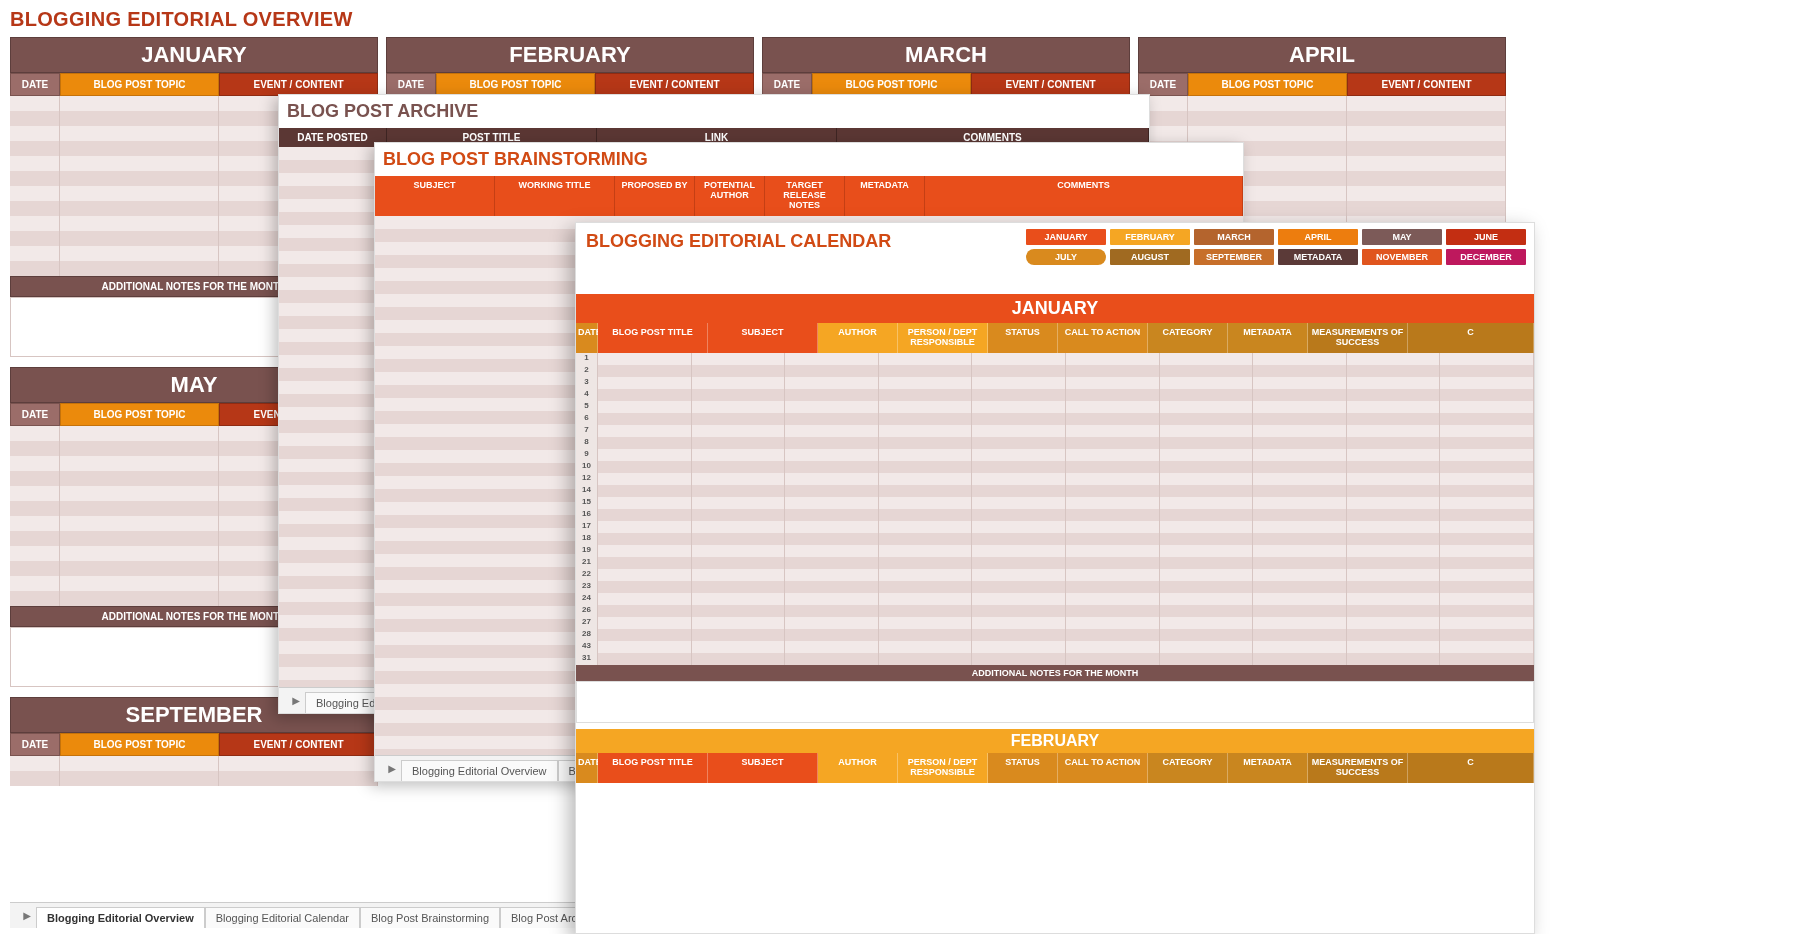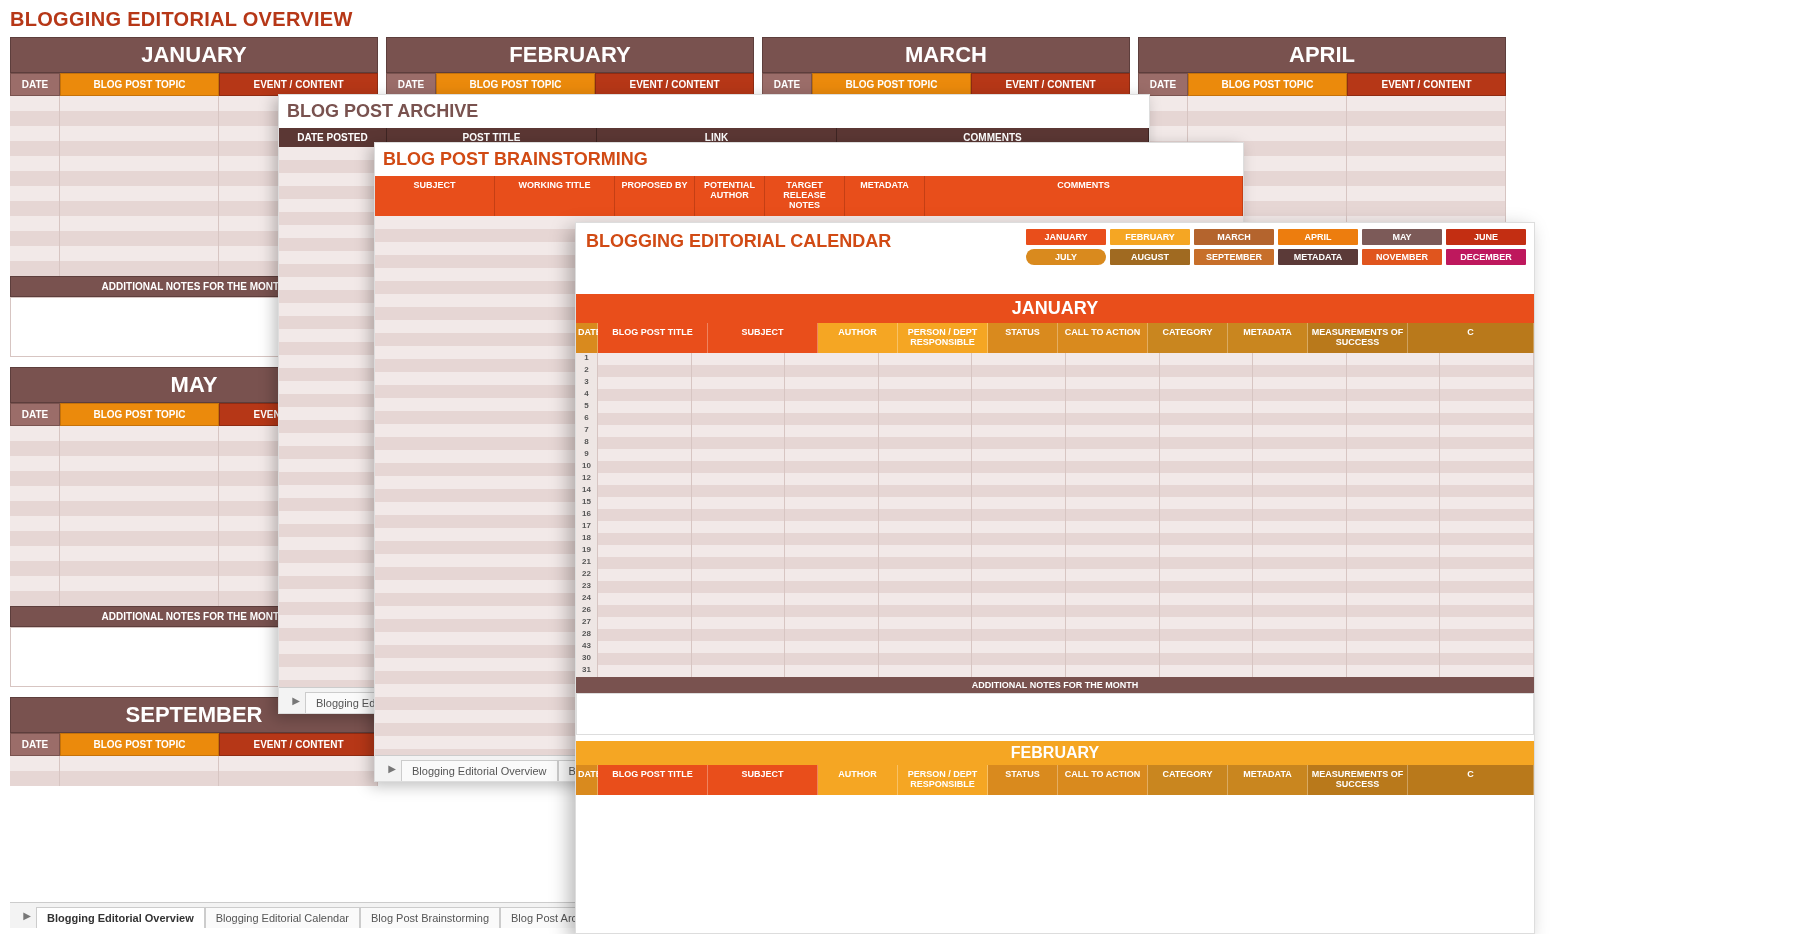--- a/index.html
+++ b/index.html
@@ -1052,33 +1052,20 @@
         <div class="cell"></div>
         <div class="cell"></div>
         <div class="cell"></div>
         <div class="cell"></div>
         <div class="cell"></div>
         <div class="cell"></div>
         <div class="cell"></div>
         <div class="cell"></div>
       </div>
       <div class="cr">
-        <div class="num">30</div>
-        <div class="cell"></div>
-        <div class="cell"></div>
-        <div class="cell"></div>
-        <div class="cell"></div>
-        <div class="cell"></div>
-        <div class="cell"></div>
-        <div class="cell"></div>
-        <div class="cell"></div>
-        <div class="cell"></div>
-        <div class="cell"></div>
-      </div>
-      <div class="cr">
         <div class="num">31</div>
         <div class="cell"></div>
         <div class="cell"></div>
         <div class="cell"></div>
         <div class="cell"></div>
         <div class="cell"></div>
         <div class="cell"></div>
         <div class="cell"></div>
         <div class="cell"></div>
         <div class="cell"></div>

